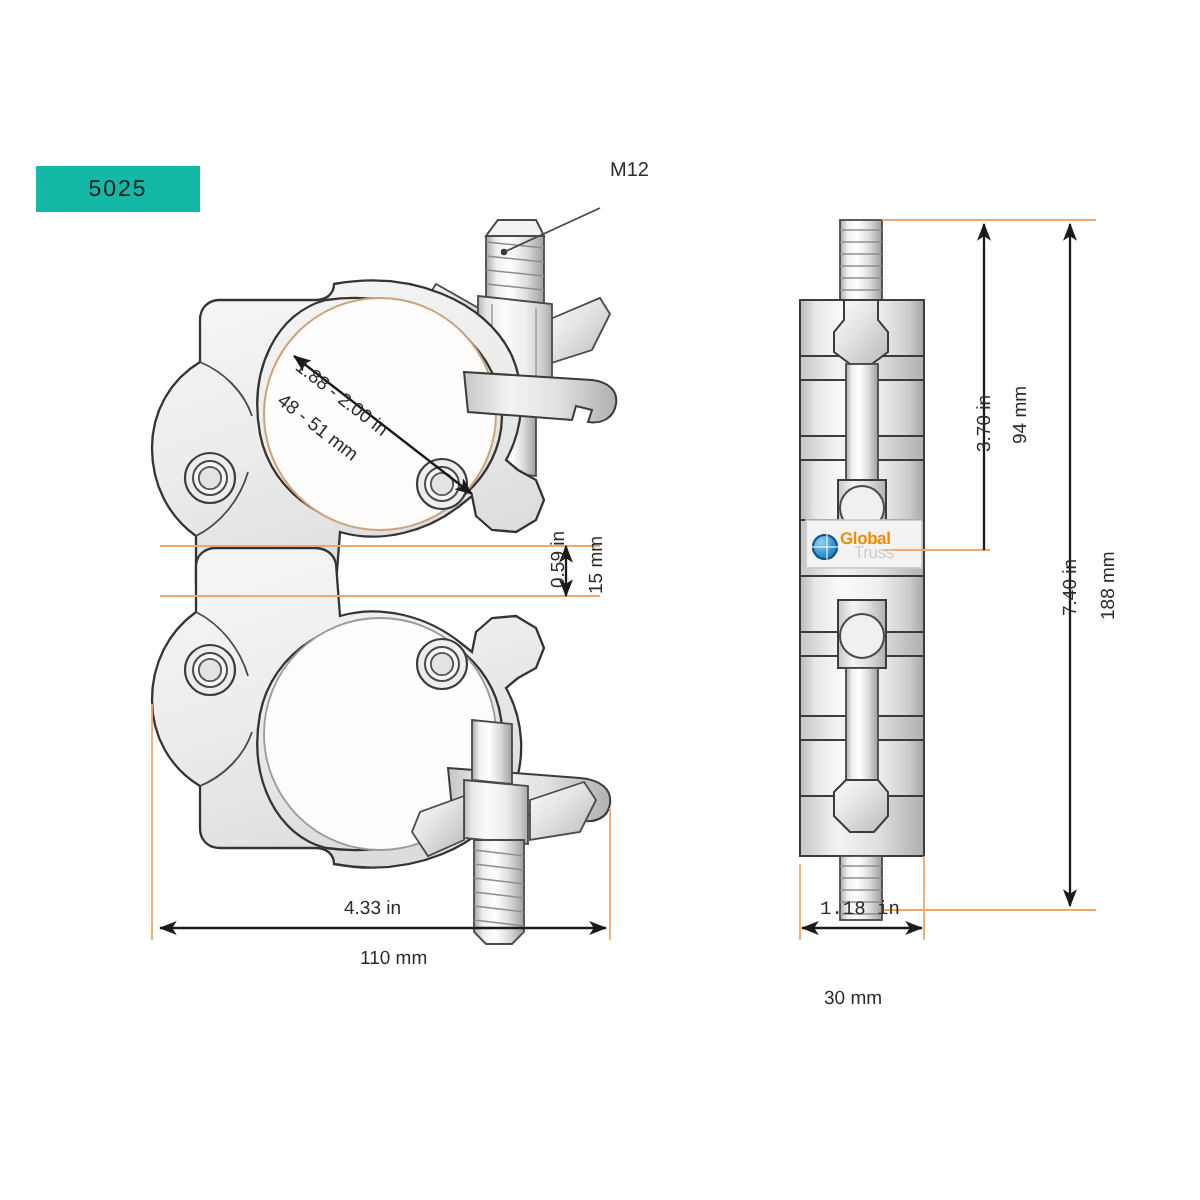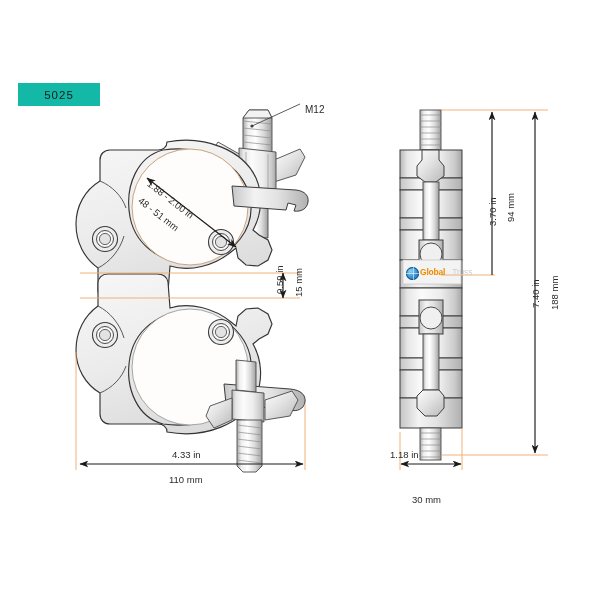--- a/index.html
+++ b/index.html
@@ -52,21 +52,21 @@
   }
   #logo .globe:before{
     content:"";position:absolute;left:50%;top:0;width:1px;height:100%;
     background:rgba(255,255,255,.55);
   }
   #logo .globe:after{
     content:"";position:absolute;left:0;top:50%;width:100%;height:1px;
     background:rgba(255,255,255,.55);
   }
   #logo .words{
-    display:flex;flex-direction:row;line-height:7.5px;
+    display:flex;flex-direction:column;line-height:7.5px;
   }
   #logo .w1{font-size:8.5px;font-weight:bold;color:#f08b00;letter-spacing:-.2px;}
   #logo .w2{font-size:8.5px;font-weight:normal;color:#cfcfcf;letter-spacing:-.2px;margin-left:7px;}
 </style>
 </head>
 <body>
 
 <div id="sheet">
 
 <svg width="600" height="600" viewBox="0 0 600 600" xmlns="http://www.w3.org/2000/svg">
@@ -360,24 +360,24 @@
   </span>
 </div>
 
 <div class="dim" style="left:152px;top:178px;transform-origin:0 0;transform:rotate(37.8deg);">1.88 - 2.00 in</div>
 <div class="dim" style="left:143px;top:195px;transform-origin:0 0;transform:rotate(37.8deg);">48 - 51 mm</div>
 
 <div class="dim vert" style="left:274px;top:294px;">0.59 in</div>
 <div class="dim vert" style="left:293px;top:297px;">15 mm</div>
 
 <div class="dim" style="left:172px;top:449px;text-align:center;">4.33 in</div>
-<div class="dim" style="left:169px;top:474px;">110 mm</div>
-
-<div class="dim" style="left:390px;top:449px;">1.18 in</div>
+<div class="dim" style="left:180px;top:474px;">110 mm</div>
+
+<div class="dim" style="left:410px;top:449px;font-family:Liberation Mono, monospace;">1.18 in</div>
 <div class="dim" style="left:412px;top:494px;">30 mm</div>
 
 <div class="dim vert" style="left:487px;top:226px;">3.70 in</div>
 <div class="dim vert" style="left:505px;top:222px;">94 mm</div>
 
 <div class="dim vert" style="left:530px;top:308px;">7.40 in</div>
 <div class="dim vert" style="left:549px;top:310px;">188 mm</div>
 
-<div class="dim" style="left:305px;top:104px;font-size:10px;">M12</div>
+<div class="dim" style="left:305px;top:80px;font-size:10px;">M12</div>
 
 </body></html>

